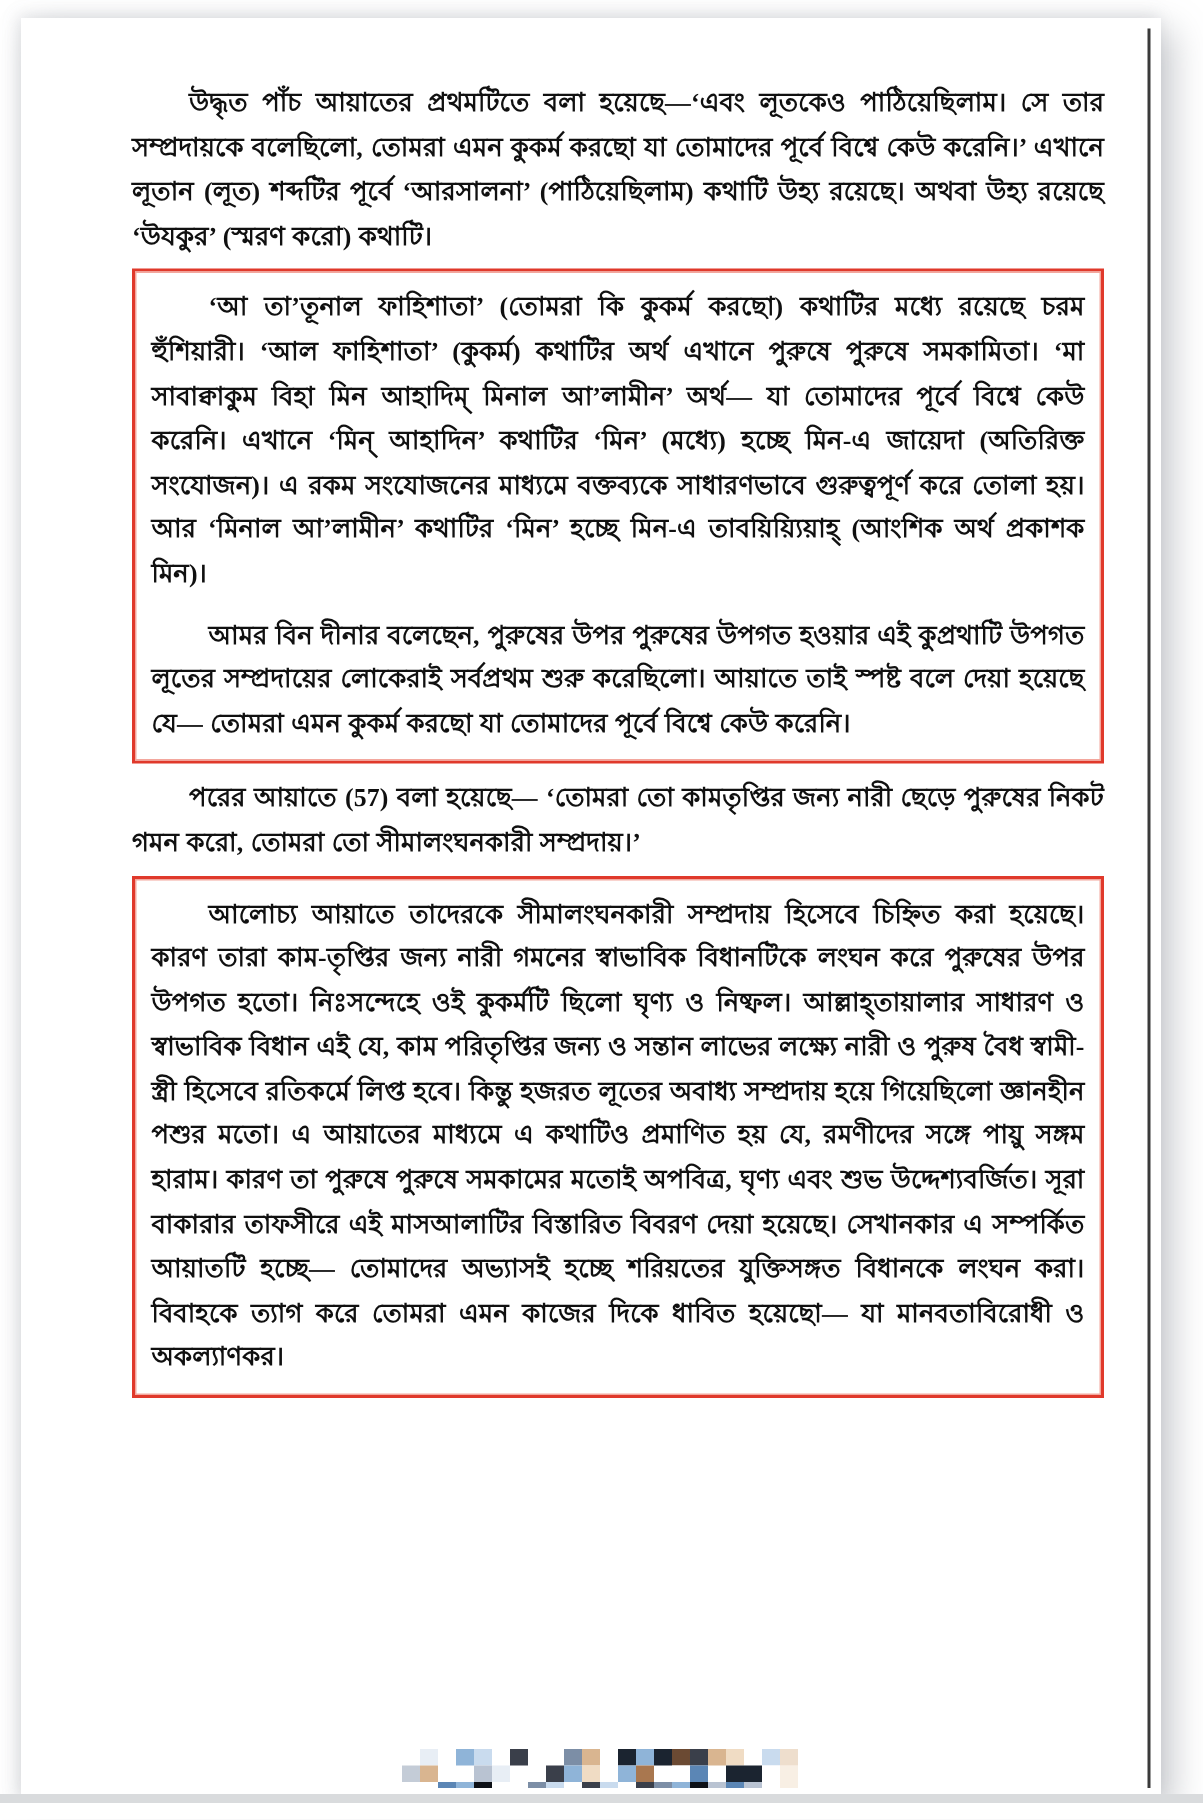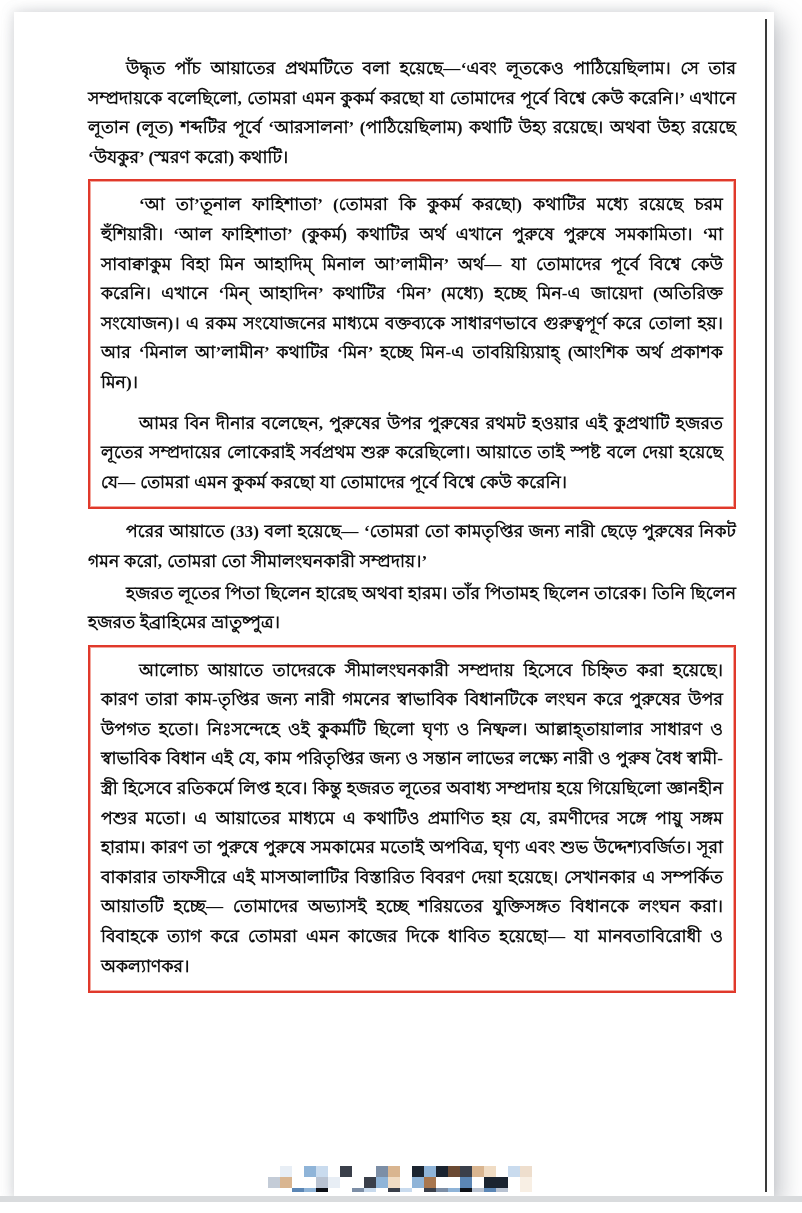--- a/index.html
+++ b/index.html
@@ -144,26 +144,25 @@
 
   <div id="page">
 
     <div class="column">
 
       <p class="para">উদ্ধৃত পাঁচ আয়াতের প্রথমটিতে বলা হয়েছে—‘এবং লূতকেও পাঠিয়েছিলাম। সে তার সম্প্রদায়কে বলেছিলো, তোমরা এমন কুকর্ম করছো যা তোমাদের পূর্বে বিশ্বে কেউ করেনি।’ এখানে লূতান (লূত) শব্দটির পূর্বে ‘আরসালনা’ (পাঠিয়েছিলাম) কথাটি উহ্য রয়েছে। অথবা উহ্য রয়েছে ‘উযকুর’ (স্মরণ করো) কথাটি।</p>
 
       <div class="redbox">
         <p class="para">‘আ তা’তূনাল ফাহিশাতা’ (তোমরা কি কুকর্ম করছো) কথাটির মধ্যে রয়েছে চরম হুঁশিয়ারী। ‘আল ফাহিশাতা’ (কুকর্ম) কথাটির অর্থ এখানে পুরুষে পুরুষে সমকামিতা। ‘মা সাবাক্বাকুম বিহা মিন আহাদিম্ মিনাল আ’লামীন’ অর্থ— যা তোমাদের পূর্বে বিশ্বে কেউ করেনি। এখানে ‘মিন্ আহাদিন’ কথাটির ‘মিন’ (মধ্যে) হচ্ছে মিন-এ জায়েদা (অতিরিক্ত সংযোজন)। এ রকম সংযোজনের মাধ্যমে বক্তব্যকে সাধারণভাবে গুরুত্বপূর্ণ করে তোলা হয়। আর ‘মিনাল আ’লামীন’ কথাটির ‘মিন’ হচ্ছে মিন-এ তাবয়িয়্যিয়াহ্ (আংশিক অর্থ প্রকাশক মিন)।</p>
         <div class="gapblock"></div>
-        <p class="para">আমর বিন দীনার বলেছেন, পুরুষের উপর পুরুষের রথমট হওয়ার এই কুপ্রথাটি হজরত লূতের সম্প্রদায়ের লোকেরাই সর্বপ্রথম শুরু করেছিলো। আয়াতে তাই স্পষ্ট বলে দেয়া হয়েছে যে— তোমরা এমন কুকর্ম করছো যা তোমাদের পূর্বে বিশ্বে কেউ করেনি।</p>
+        <p class="para">আমর বিন দীনার বলেছেন, পুরুষের উপর পুরুষের উপগত হওয়ার এই কুপ্রথাটি উপগত লূতের সম্প্রদায়ের লোকেরাই সর্বপ্রথম শুরু করেছিলো। আয়াতে তাই স্পষ্ট বলে দেয়া হয়েছে যে— তোমরা এমন কুকর্ম করছো যা তোমাদের পূর্বে বিশ্বে কেউ করেনি।</p>
       </div>
 
-      <p class="para cont">পরের আয়াতে (33) বলা হয়েছে— ‘তোমরা তো কামতৃপ্তির জন্য নারী ছেড়ে পুরুষের নিকট গমন করো, তোমরা তো সীমালংঘনকারী সম্প্রদায়।’</p>
-
-      <p class="para cont">হজরত লূতের পিতা ছিলেন হারেছ অথবা হারম। তাঁর পিতামহ ছিলেন তারেক। তিনি ছিলেন হজরত ইব্রাহিমের ভ্রাতুষ্পুত্র।</p>
+      <p class="para cont">পরের আয়াতে (57) বলা হয়েছে— ‘তোমরা তো কামতৃপ্তির জন্য নারী ছেড়ে পুরুষের নিকট গমন করো, তোমরা তো সীমালংঘনকারী সম্প্রদায়।’</p>
+
 
       <div class="redbox">
         <p class="para">আলোচ্য আয়াতে তাদেরকে সীমালংঘনকারী সম্প্রদায় হিসেবে চিহ্নিত করা হয়েছে। কারণ তারা কাম-তৃপ্তির জন্য নারী গমনের স্বাভাবিক বিধানটিকে লংঘন করে পুরুষের উপর উপগত হতো। নিঃসন্দেহে ওই কুকর্মটি ছিলো ঘৃণ্য ও নিষ্ফল। আল্লাহ্তায়ালার সাধারণ ও স্বাভাবিক বিধান এই যে, কাম পরিতৃপ্তির জন্য ও সন্তান লাভের লক্ষ্যে নারী ও পুরুষ বৈধ স্বামী-স্ত্রী হিসেবে রতিকর্মে লিপ্ত হবে। কিন্তু হজরত লূতের অবাধ্য সম্প্রদায় হয়ে গিয়েছিলো জ্ঞানহীন পশুর মতো। এ আয়াতের মাধ্যমে এ কথাটিও প্রমাণিত হয় যে, রমণীদের সঙ্গে পায়ু সঙ্গম হারাম। কারণ তা পুরুষে পুরুষে সমকামের মতোই অপবিত্র, ঘৃণ্য এবং শুভ উদ্দেশ্যবর্জিত। সূরা বাকারার তাফসীরে এই মাসআলাটির বিস্তারিত বিবরণ দেয়া হয়েছে। সেখানকার এ সম্পর্কিত আয়াতটি হচ্ছে— তোমাদের অভ্যাসই হচ্ছে শরিয়তের যুক্তিসঙ্গত বিধানকে লংঘন করা। বিবাহকে ত্যাগ করে তোমরা এমন কাজের দিকে ধাবিত হয়েছো— যা মানবতাবিরোধী ও অকল্যাণকর।</p>
       </div>
 
     </div>
 
     <div id="footer">
       <div id="censor-block">
           <span class="px" style="left:12px;top:0px;background:#e8eef5;opacity:1"></span>

